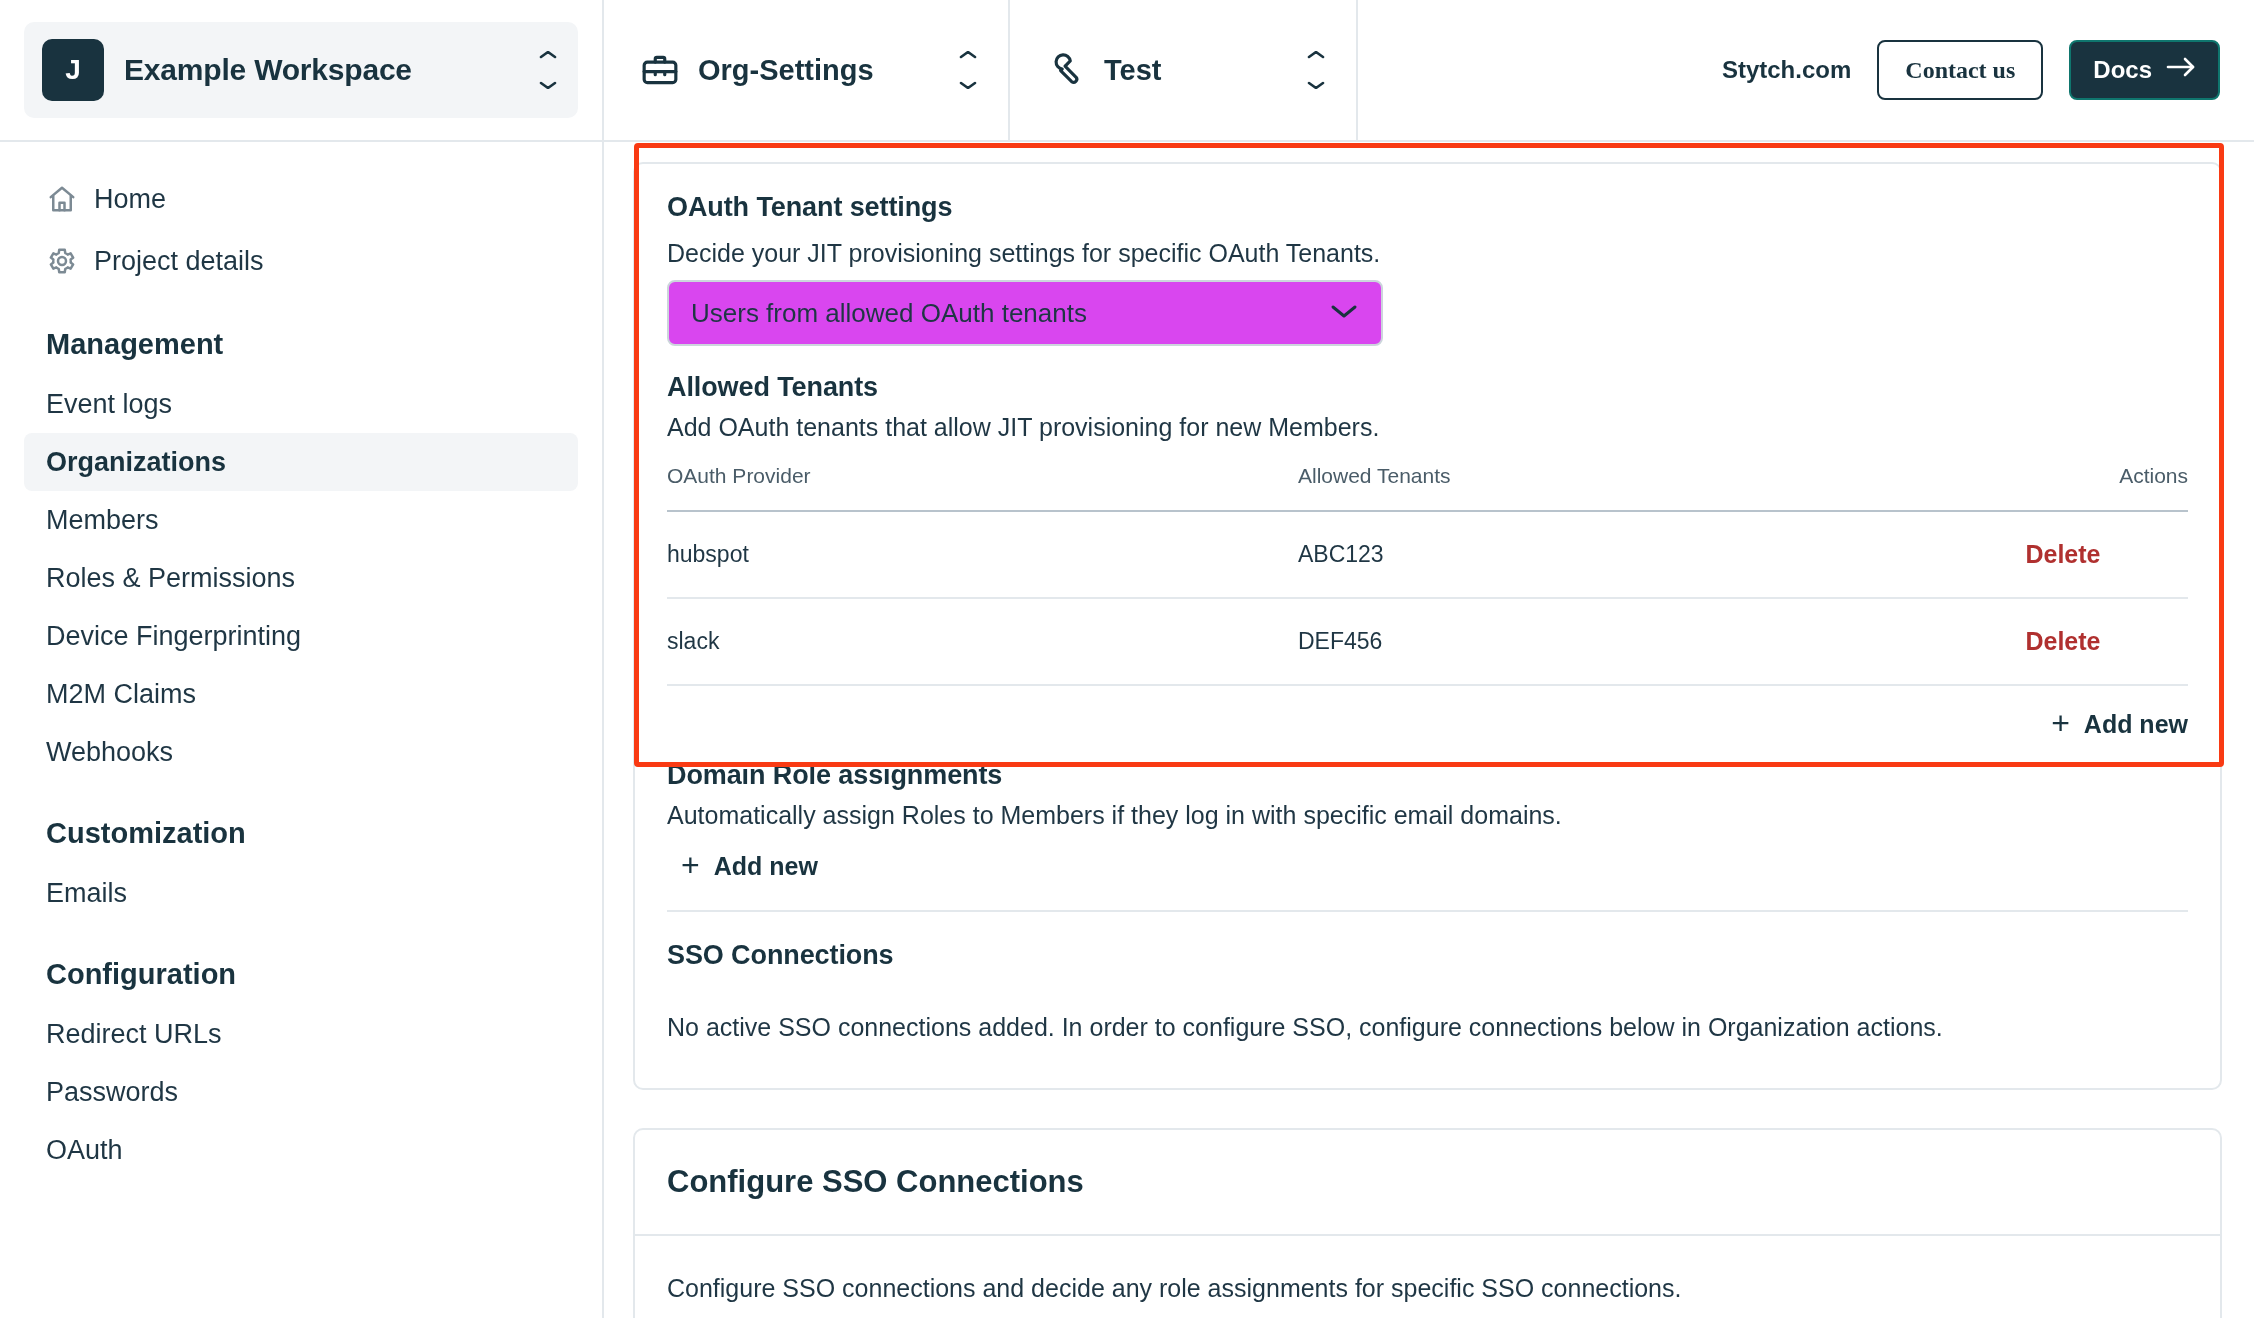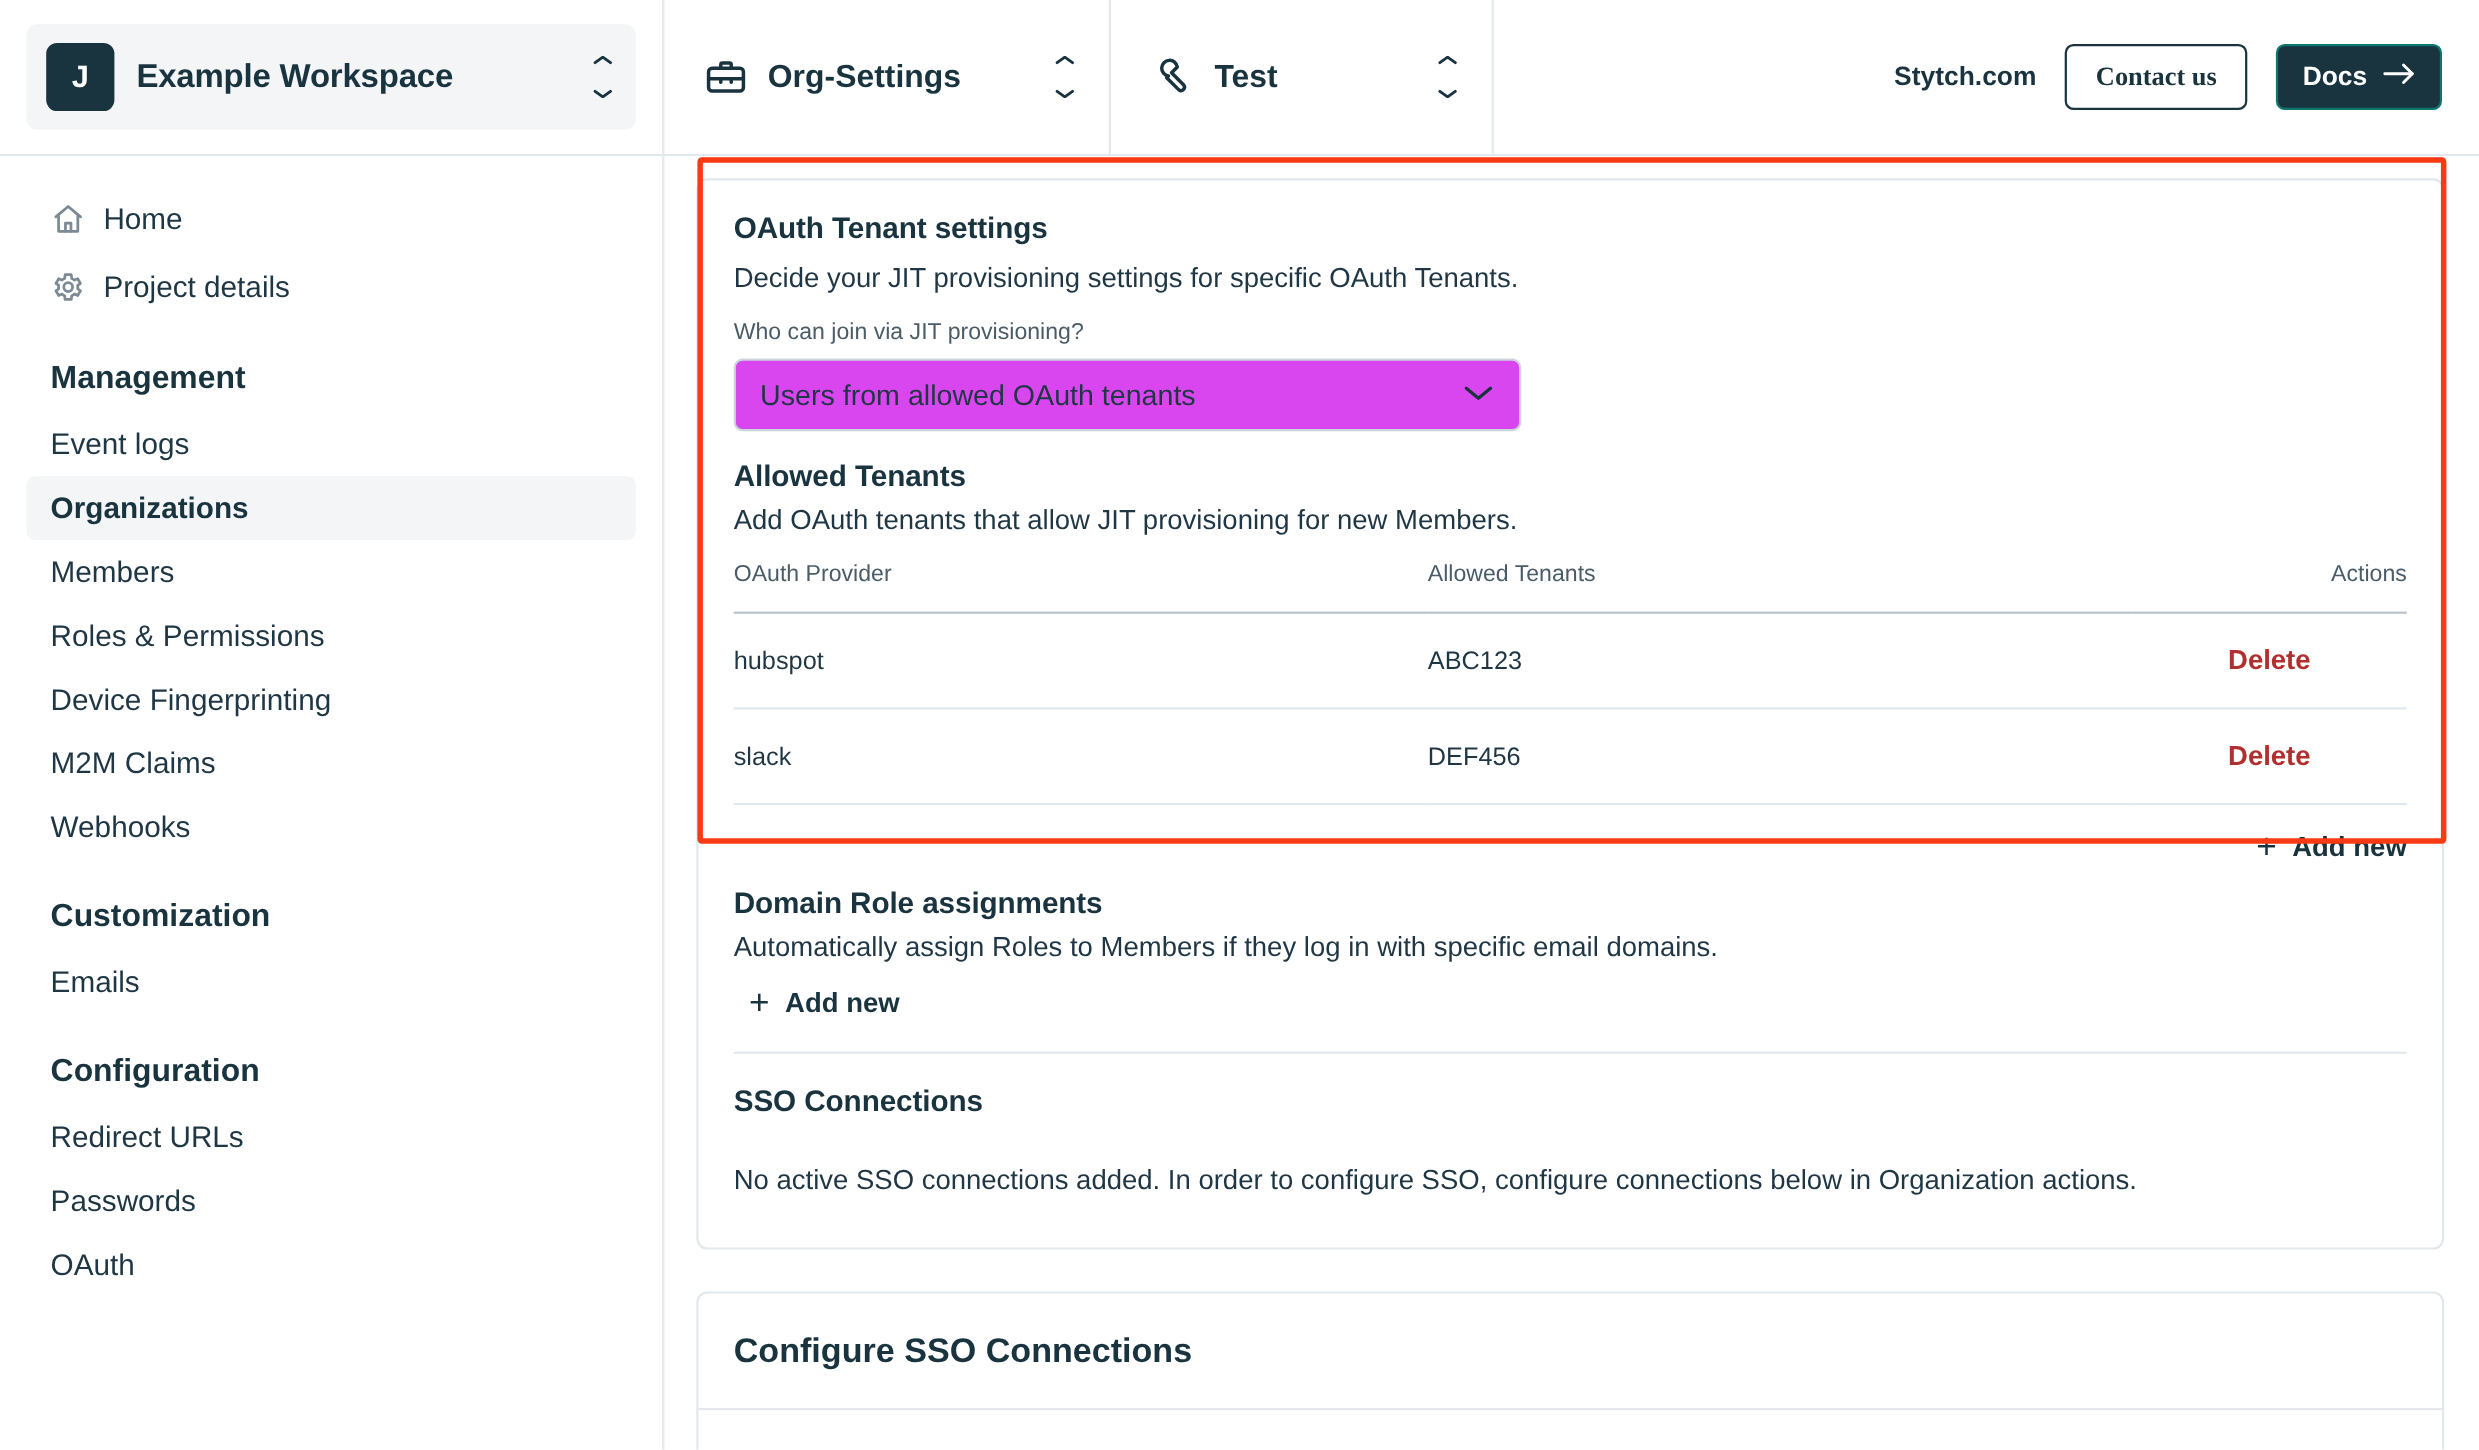--- a/index.html
+++ b/index.html
@@ -422,21 +422,20 @@
   <div class="nav-item">OAuth</div>
 </div>
 
 <div class="main">
 
   <div class="card card-a">
 
     <div class="sec" style="padding-top:28px;">
       <div class="h-title">OAuth Tenant settings</div>
       <div class="h-desc">Decide your JIT provisioning settings for specific OAuth Tenants.</div>
-      <div class="field-label">Who can join via JIT provisioning?</div>
 
       <div class="select-wrap">
         <span class="val">Users from allowed OAuth tenants</span>
         <span>
           <svg width="30" height="20" viewBox="0 0 30 20" fill="none" stroke="#19333f" stroke-width="3" stroke-linecap="round" stroke-linejoin="round">
             <path d="M4 6 L15 15 L26 6"></path>
           </svg>
         </span>
       </div>
     </div>

